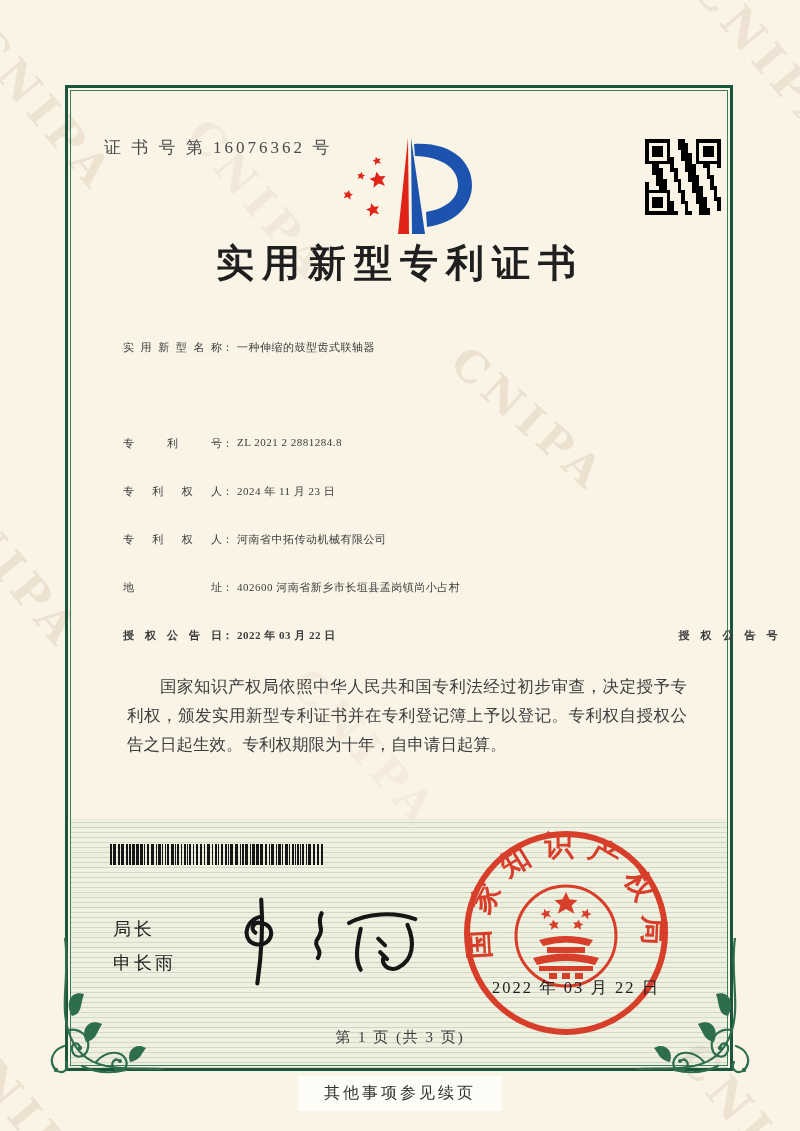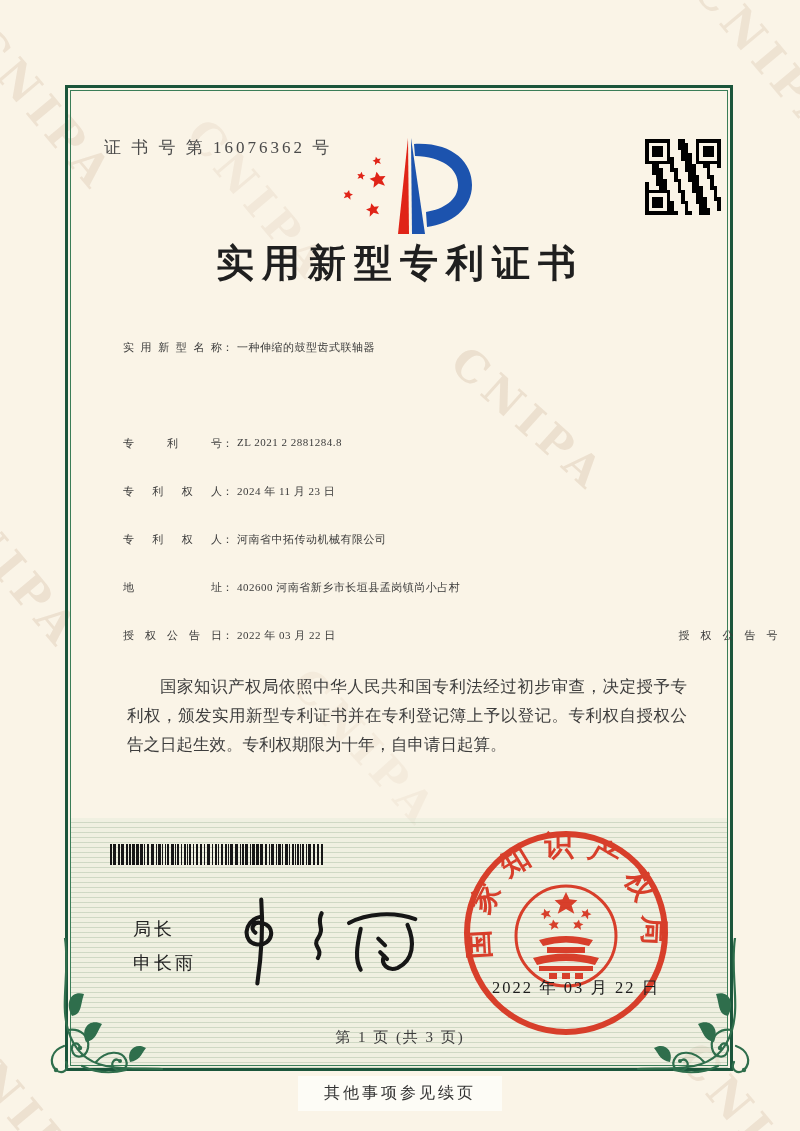--- a/index.html
+++ b/index.html
@@ -40,33 +40,33 @@
   .title{left:0;top:238px;width:800px;text-align:center;font-size:38px;font-weight:bold;
          letter-spacing:8px;color:#1f1f1f;}
 
   
   .row{position:absolute;left:123px;font-size:11px;color:#3b3b3b;white-space:nowrap;}
   .lab{display:inline-block;width:99px;text-align:justify;text-align-last:justify;vertical-align:top;}
   .colon{display:inline-block;vertical-align:top;}
   .val{display:inline-block;margin-left:4px;vertical-align:top;letter-spacing:.5px;}
   .r1{top:340px}.r2{top:388px}.r3{top:436px}.r4{top:484px}.r5{top:532px}.r6{top:580px}.r7{top:628px}
   .grant-no{position:absolute;left:340px;top:0;white-space:nowrap;}
-  .r7 .grp{position:relative;display:inline-block;}
+  .r7 .grp{position:relative;display:inline-block;font-weight:bold;}
 
   
   .paras{left:111px;top:656px;width:592px;font-size:16.5px;line-height:29px;color:#3d3d3d;text-align:justify;}
   .paras p{margin:16px;text-indent:2em;}
 
   
   .barcode{left:110px;top:844px;width:222px;height:21px;display:flex;align-items:stretch;}
   .barcode span{display:block;background:#161616;height:100%;}
 
   
   .signer{left:113px;top:912px;font-family:"Liberation Sans","DejaVu Sans",sans-serif;
-          font-size:18px;color:#222;letter-spacing:3px;line-height:34px;margin-left:20px;}
+          font-size:18px;color:#222;letter-spacing:3px;line-height:34px;}
   .sig{left:232px;top:893px;width:195px;height:98px;}
 
   
   .seal{left:461px;top:828px;width:210px;height:210px;opacity:.92;}
   .seal-date{left:492px;top:977px;font-size:16.5px;color:#1d1d1d;letter-spacing:2px;white-space:nowrap;}
 
   
   .page-note{left:0;top:1028px;width:800px;text-align:center;font-size:15px;color:#3d3d3d;letter-spacing:2px;}
   .cont-note{left:0;top:1076px;width:800px;text-align:center;}
   .cont-note span{display:inline-block;background:#fdfcf6;padding:7px 26px;font-size:16px;color:#333;letter-spacing:3px;}

